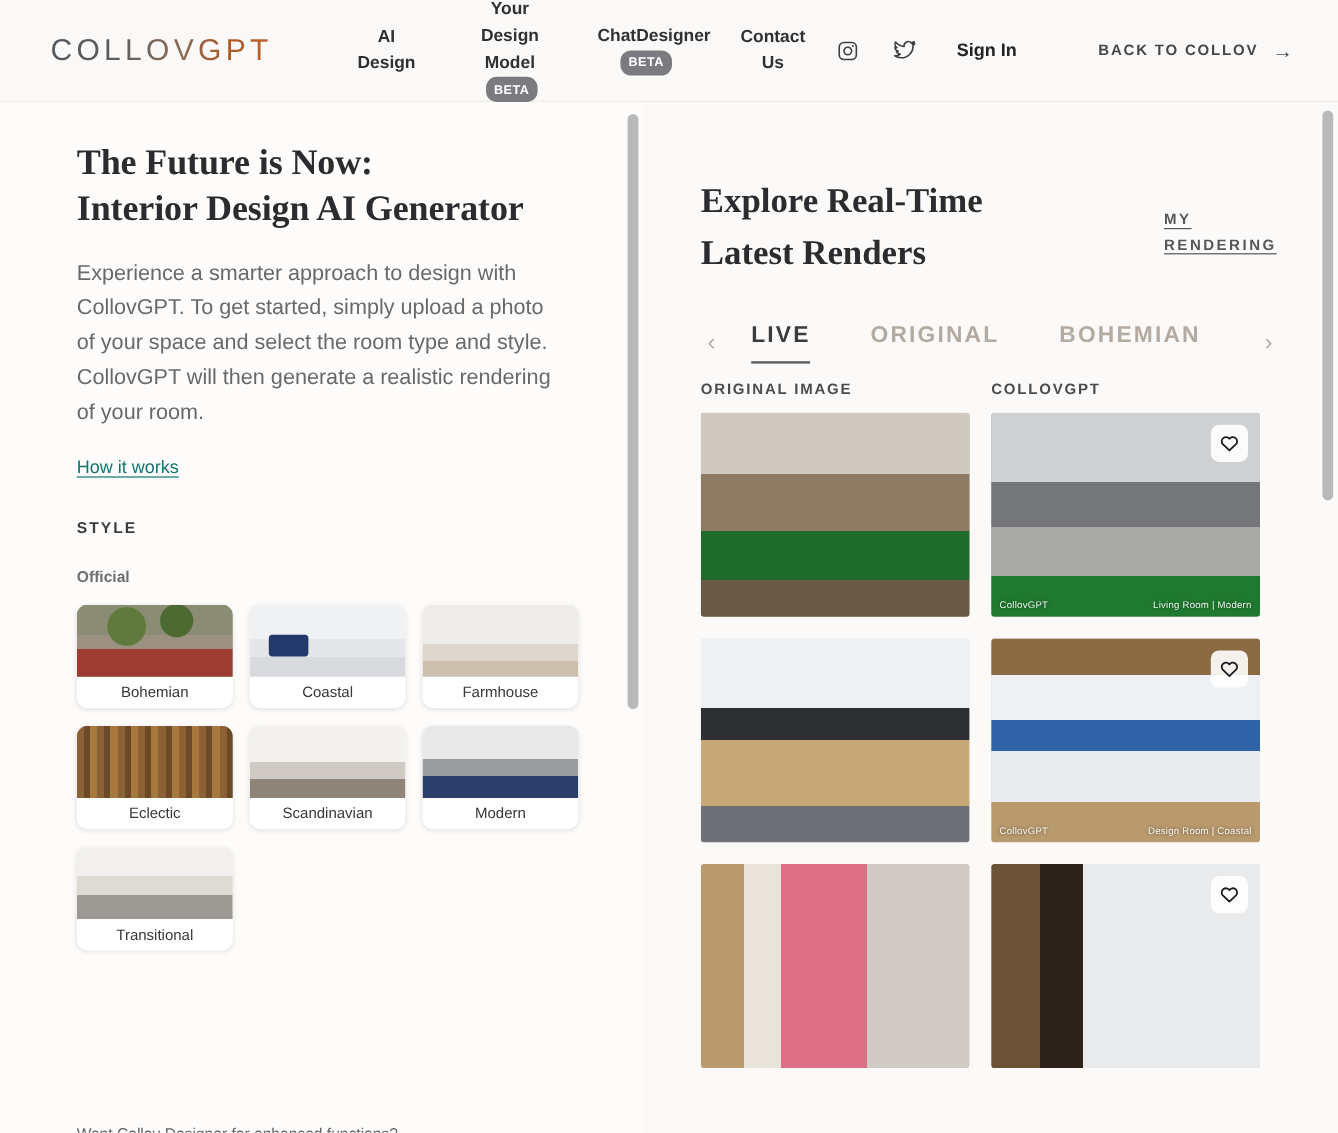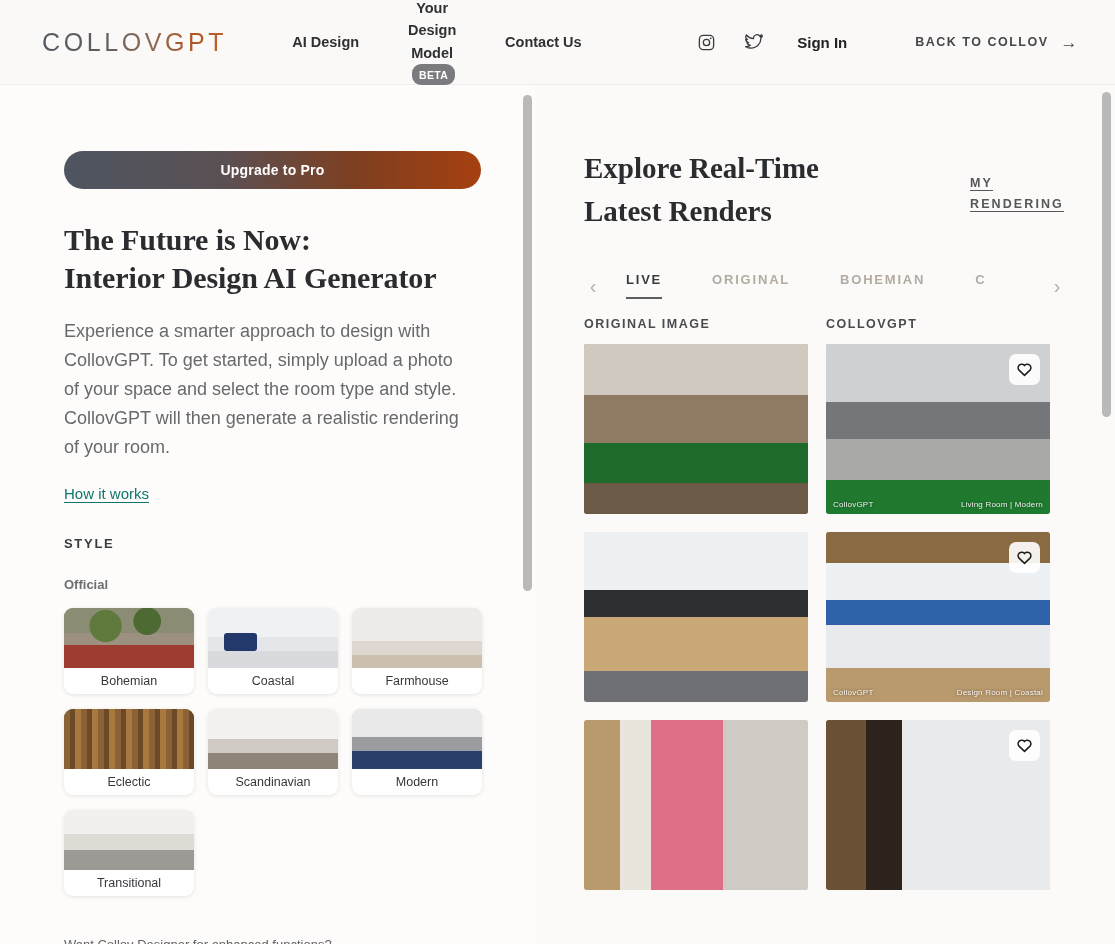--- a/index.html
+++ b/index.html
@@ -250,21 +250,21 @@
     position: relative;
     height: 38px;
   }
   .tabs-strip {
     display: flex; align-items: center;
     gap: 50px;
     padding-left: 14px;
     height: 38px;
   }
   .tab {
-    font-size: 13px;
+    font-size: 19px;
     font-weight: 700;
     letter-spacing: 1.8px;
     color: #b3aba1;
     white-space: nowrap;
     cursor: pointer;
     position: relative;
     padding-bottom: 12px;
   }
   .tab.active { color: #3a3b3f; }
   .tab.active::after {
@@ -375,20 +375,23 @@
   <div class="logo">COLLOVGPT</div>
 
   <div class="nav">
     <div class="nav-item">
       <span>AI Design</span>
     </div>
     <div class="nav-item">
       <span>Your Design Model</span><span class="beta">BETA</span>
     </div>
     <div class="nav-item">
+      <span>ChatDesigner</span><br><span class="beta">BETA</span>
+    </div>
+    <div class="nav-item">
       <span>Contact Us</span>
     </div>
   </div>
 
   <div class="nav-right">
     <div class="social-icon">
       <svg viewBox="0 0 24 24" width="19" height="19" fill="none" stroke="currentColor" stroke-width="1.7">
         <rect x="3" y="3" width="18" height="18" rx="5"></rect>
         <circle cx="12" cy="12" r="4"></circle>
         <circle cx="17.3" cy="6.7" r="1.1" fill="currentColor" stroke="none"></circle>
@@ -403,21 +406,20 @@
     <div class="back-collov">
       <span>BACK TO COLLOV</span>
       <span class="arrow-right">→</span>
     </div>
   </div>
 </div>
 
 <div class="main">
 
   <div class="left-panel">
-    <button class="upgrade-btn">Upgrade to Pro</button>
 
     <div class="hero-title">
       <div>The Future is Now:</div>
       <div>Interior Design AI Generator</div>
     </div>
 
     <p class="hero-body">Experience a smarter approach to design with CollovGPT. To get started, simply upload a photo of your space and select the room type and style. CollovGPT will then generate a realistic rendering of your room.</p>
 
     <a class="how-it-works">How it works</a>
 

